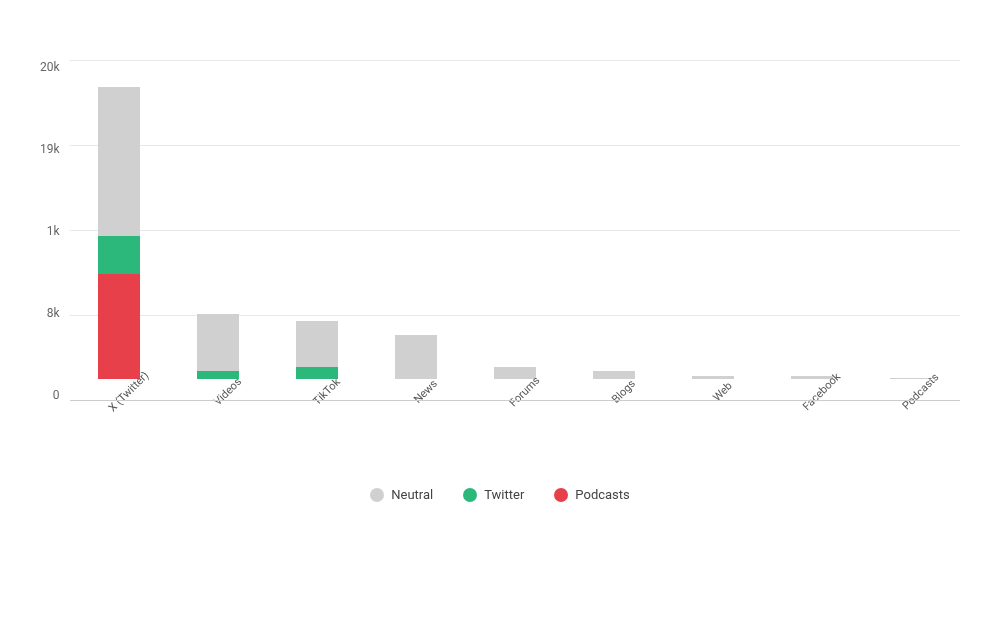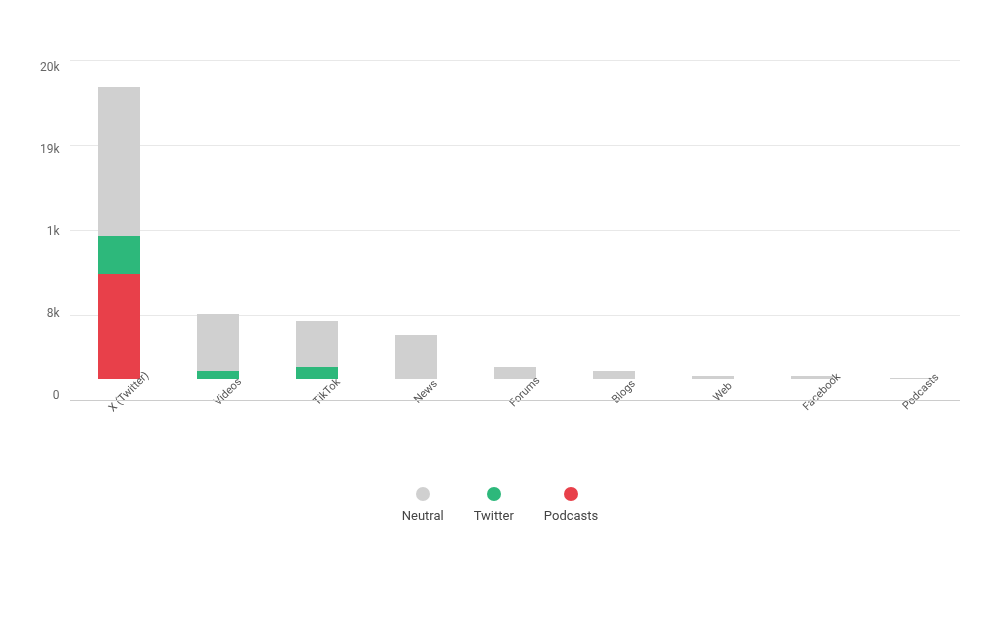--- a/index.html
+++ b/index.html
@@ -121,21 +121,20 @@
       justify-content: center;
       gap: 30px;
       margin-top: 70px;
       font-size: 13px;
       color: #444;
     }
     .legend-item {
       display: flex;
       align-items: center;
       gap: 7px;
-      flex-direction: column;
     }
     .legend-dot {
       width: 14px;
       height: 14px;
       border-radius: 50%;
     }
   </style>
 </head>
 <body>
 

